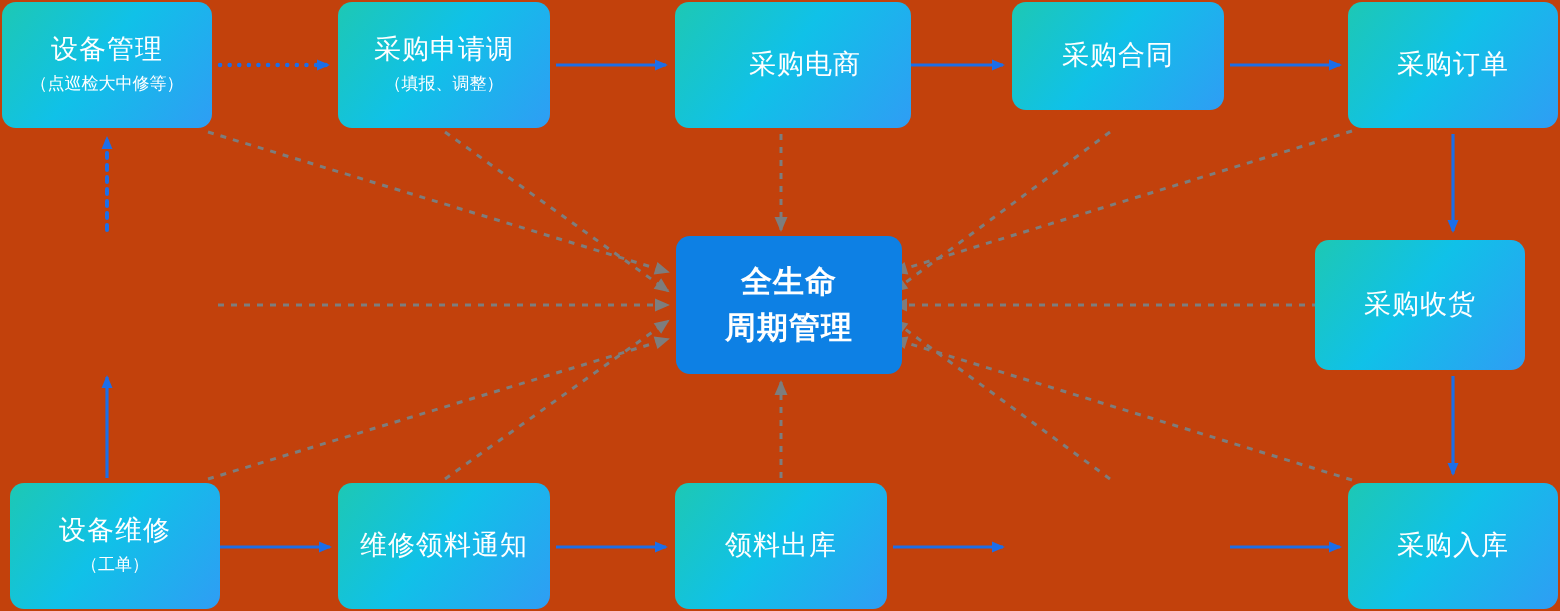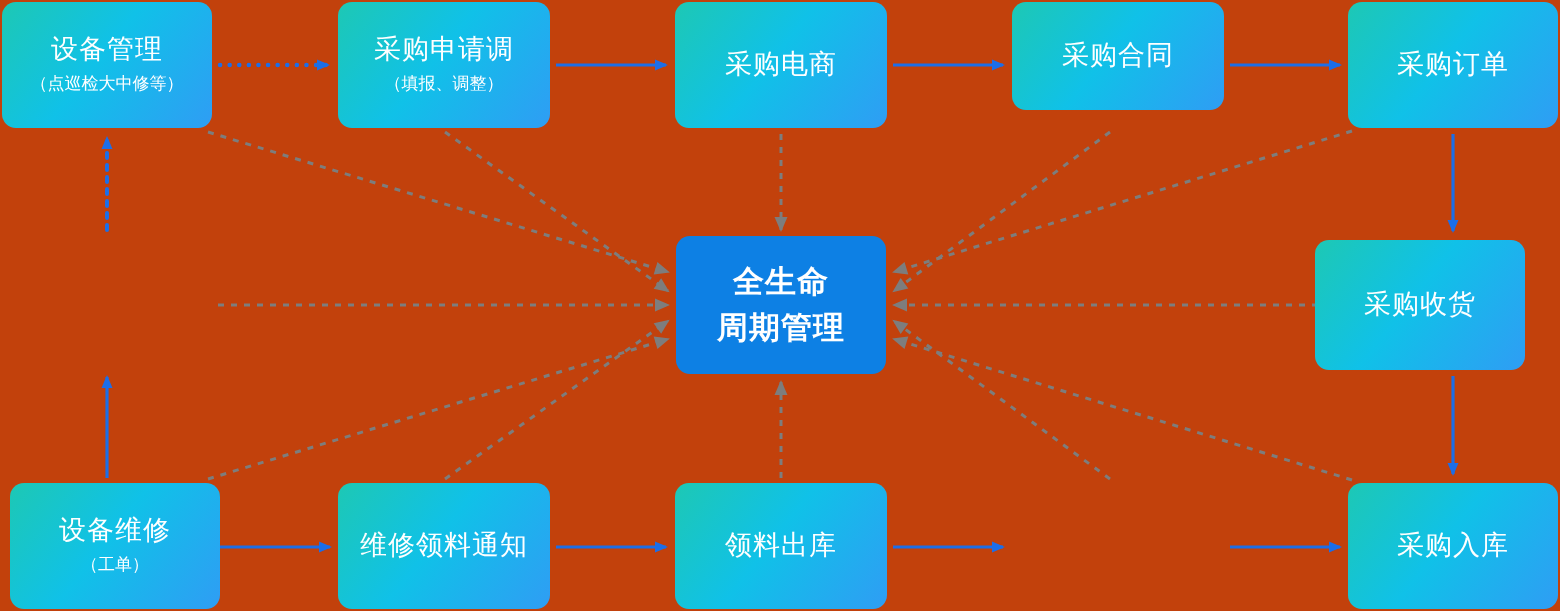--- a/index.html
+++ b/index.html
@@ -78,31 +78,31 @@
   </svg>
 
   <div class="node" style="left:2px;top:2px;width:210px;height:126px;">
     <div class="lbl">设备管理</div>
     <div class="sub">（点巡检大中修等）</div>
   </div>
   <div class="node" style="left:338px;top:2px;width:212px;height:126px;">
     <div class="lbl">采购申请调</div>
     <div class="sub">（填报、调整）</div>
   </div>
-  <div class="node" style="left:675px;top:2px;width:212px;height:126px;">
+  <div class="node" style="left:675px;top:2px;width:212px;height:126px;padding-left:24px;">
     <div class="lbl">采购电商</div>
   </div>
   <div class="node" style="left:1012px;top:2px;width:212px;height:108px;">
     <div class="lbl">采购合同</div>
   </div>
   <div class="node" style="left:1348px;top:2px;width:210px;height:126px;">
     <div class="lbl">采购订单</div>
   </div>
 
-  <div class="node center" style="left:676px;top:236px;width:210px;height:138px;">
+  <div class="node center" style="left:676px;top:236px;width:226px;height:138px;">
     <div class="lbl">全生命</div>
     <div class="lbl">周期管理</div>
   </div>
   <div class="node" style="left:1315px;top:240px;width:210px;height:130px;">
     <div class="lbl">采购收货</div>
   </div>
 
   <div class="node" style="left:10px;top:483px;width:210px;height:126px;">
     <div class="lbl">设备维修</div>
     <div class="sub">（工单）</div>

